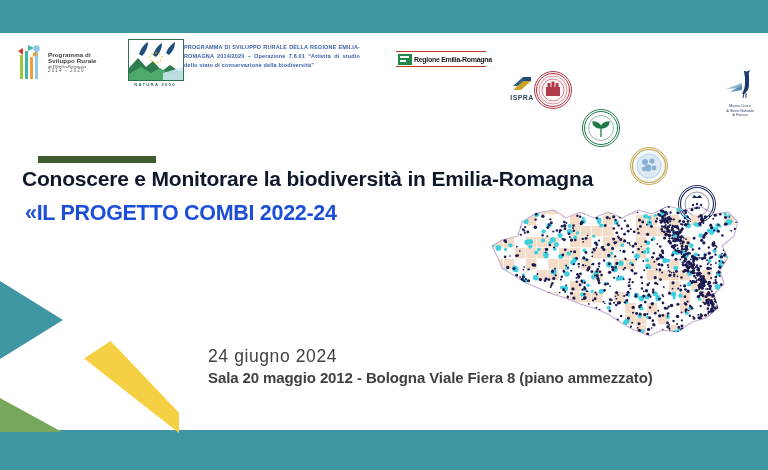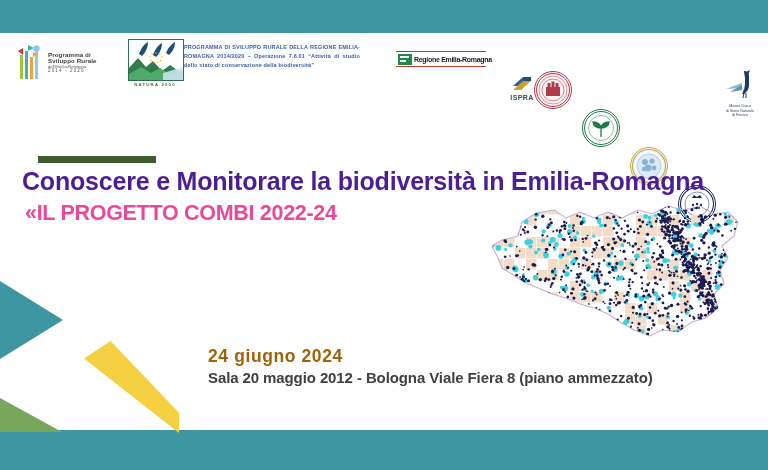--- a/index.html
+++ b/index.html
@@ -106,33 +106,33 @@
   .logo-museo{left:718px;top:36px;width:44px;height:48px;text-align:center;}
   .museo-cap{font-size:3.6px;line-height:1.3;color:#2b3f66;margin-top:1px;}
 
   
   .accent-bar{
     position:absolute;left:38px;top:156px;width:118px;height:7px;
     background:#3e5c2e;
   }
   .headline{
     position:absolute;left:22px;top:167px;width:620px;
-    font-size:25px;font-weight:bold;color:#4c1d95;
+    font-size:21px;font-weight:bold;color:#0f172a;
     letter-spacing:-.2px;white-space:nowrap;
   }
   .subtitle{
     position:absolute;left:25px;top:200px;width:460px;
-    font-size:21.5px;font-weight:bold;color:#ec4899;
+    font-size:21.5px;font-weight:bold;color:#1d4ed8;
     line-height:1.26;letter-spacing:-.3px;
   }
 
   
   .event-date{
     position:absolute;left:208px;top:346px;
-    font-size:17.5px;font-weight:bold;color:#a16207;
+    font-size:17.5px;font-weight:normal;color:#404040;
     letter-spacing:.6px;
   }
   .event-venue{
     position:absolute;left:208px;top:369px;
     font-size:15px;font-weight:bold;color:#404040;
     letter-spacing:-.1px;white-space:nowrap;
   }
 
   
   .map-wrap{

